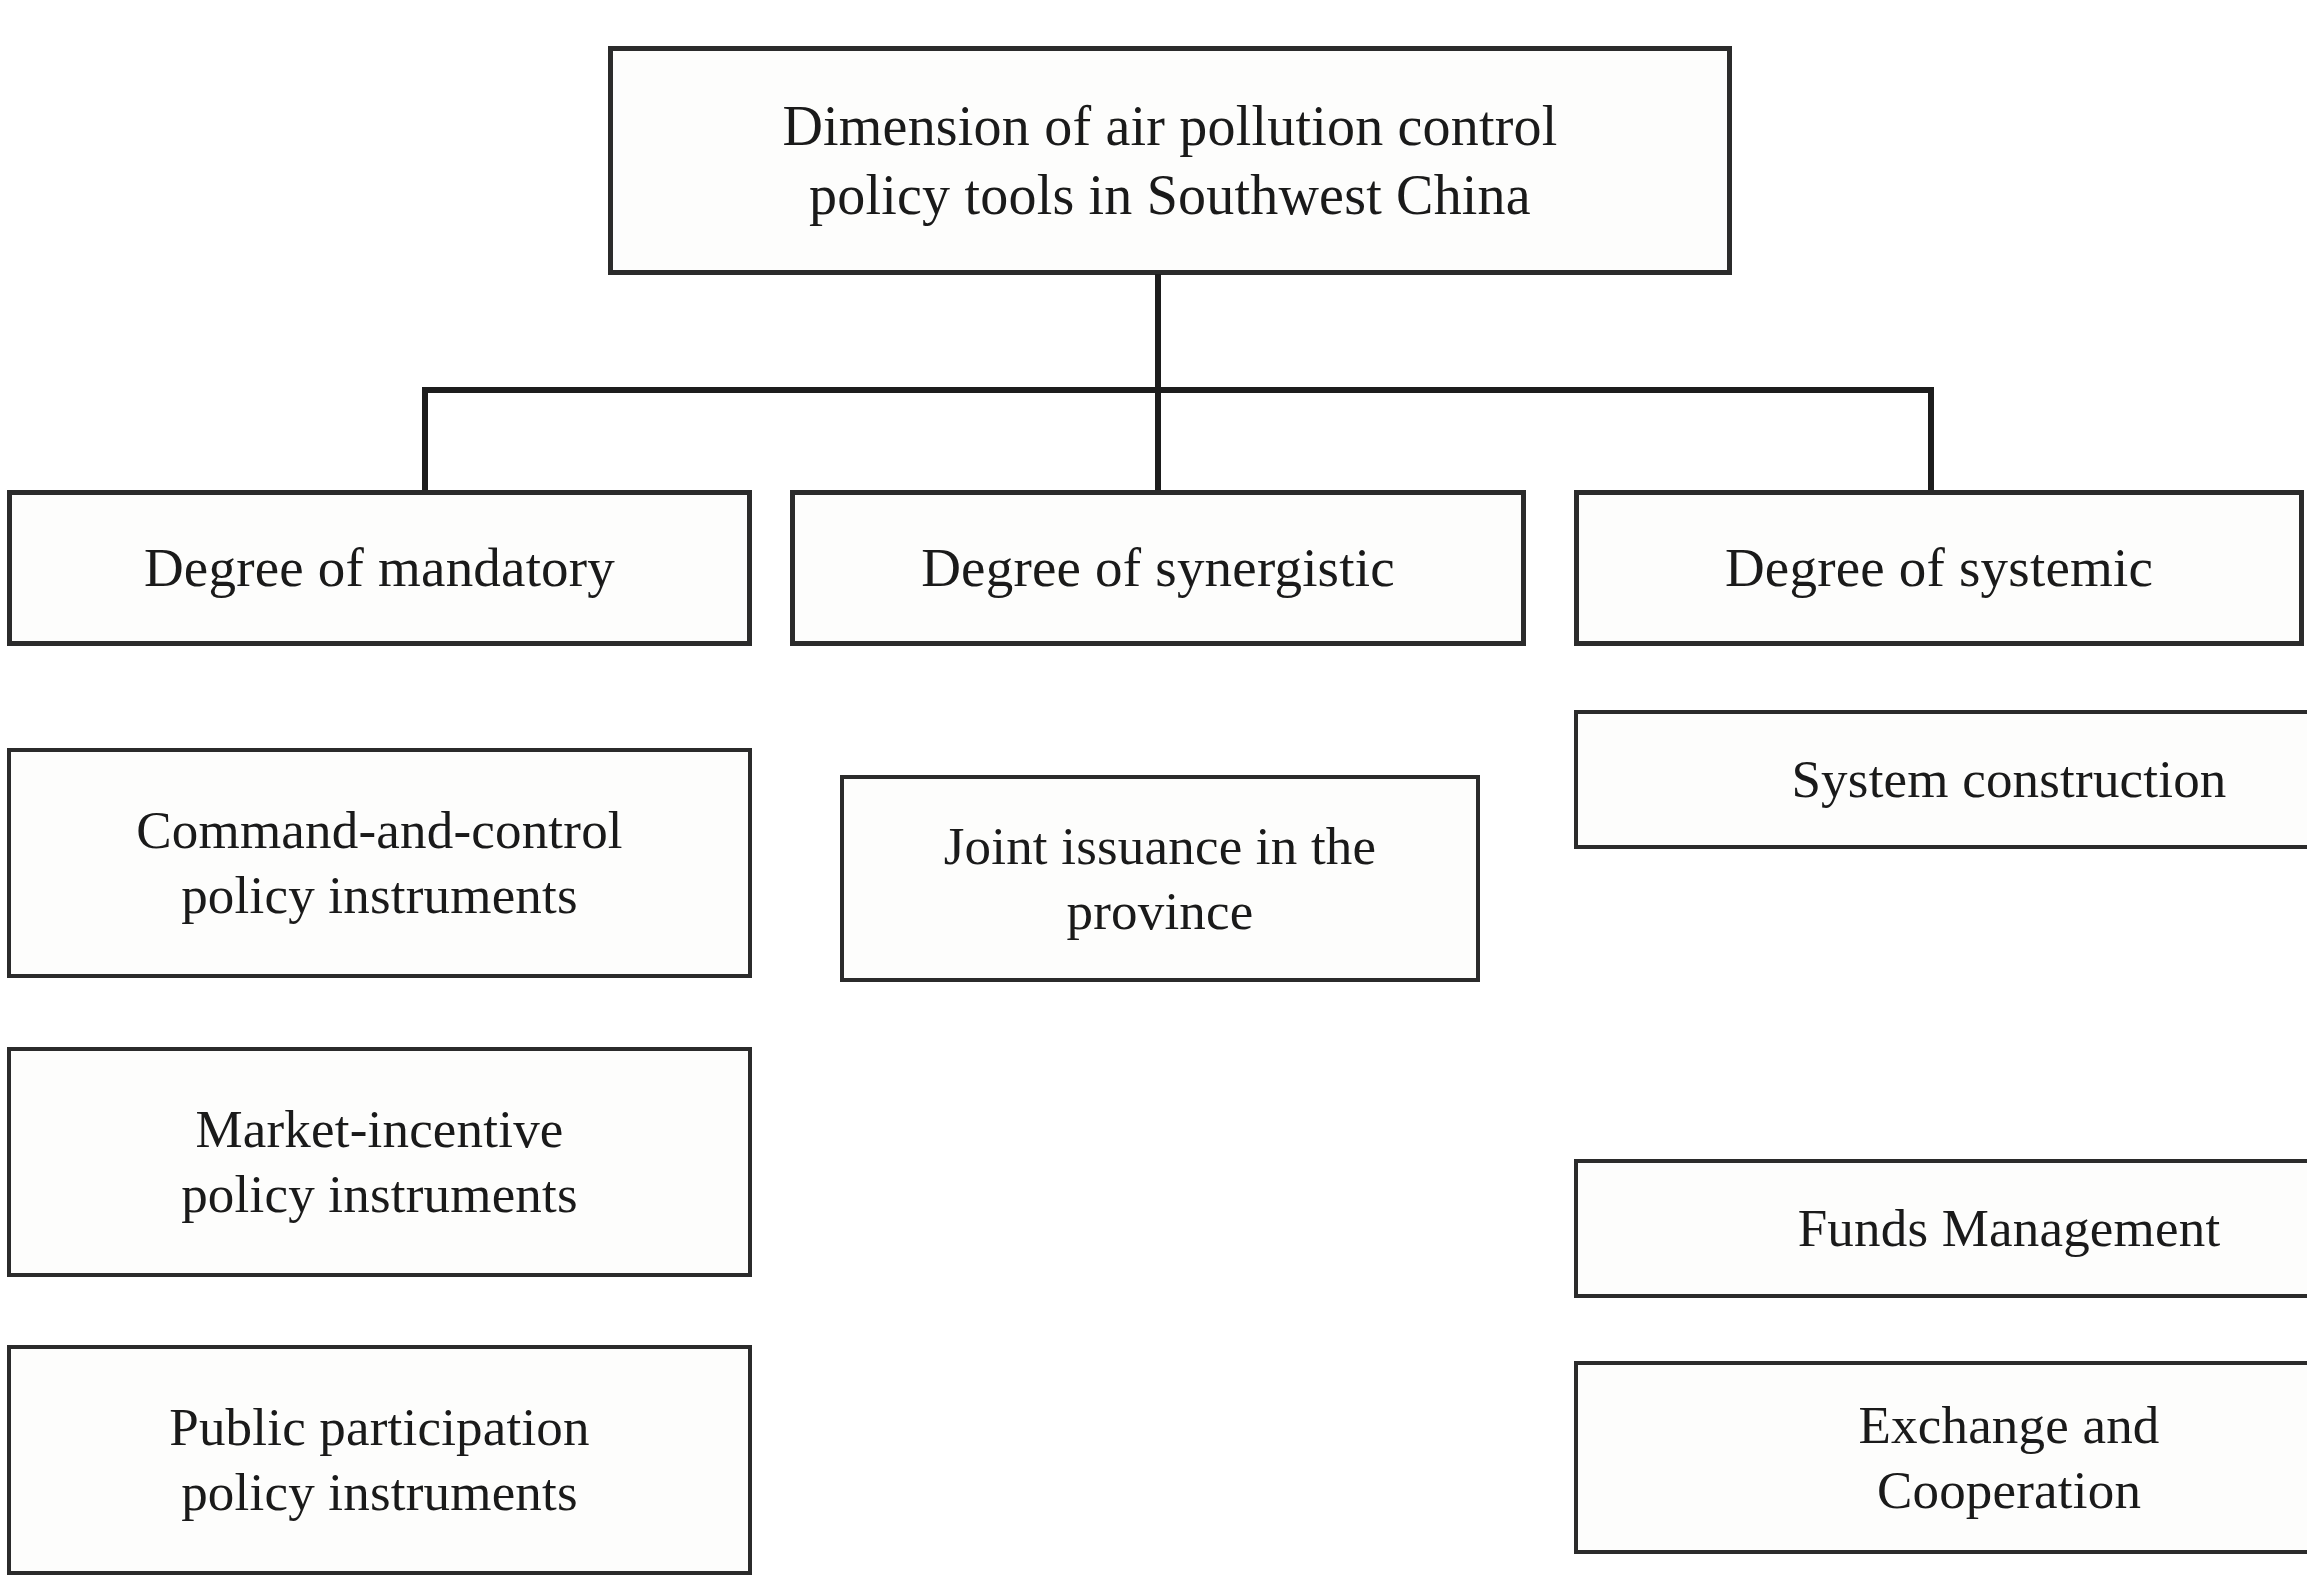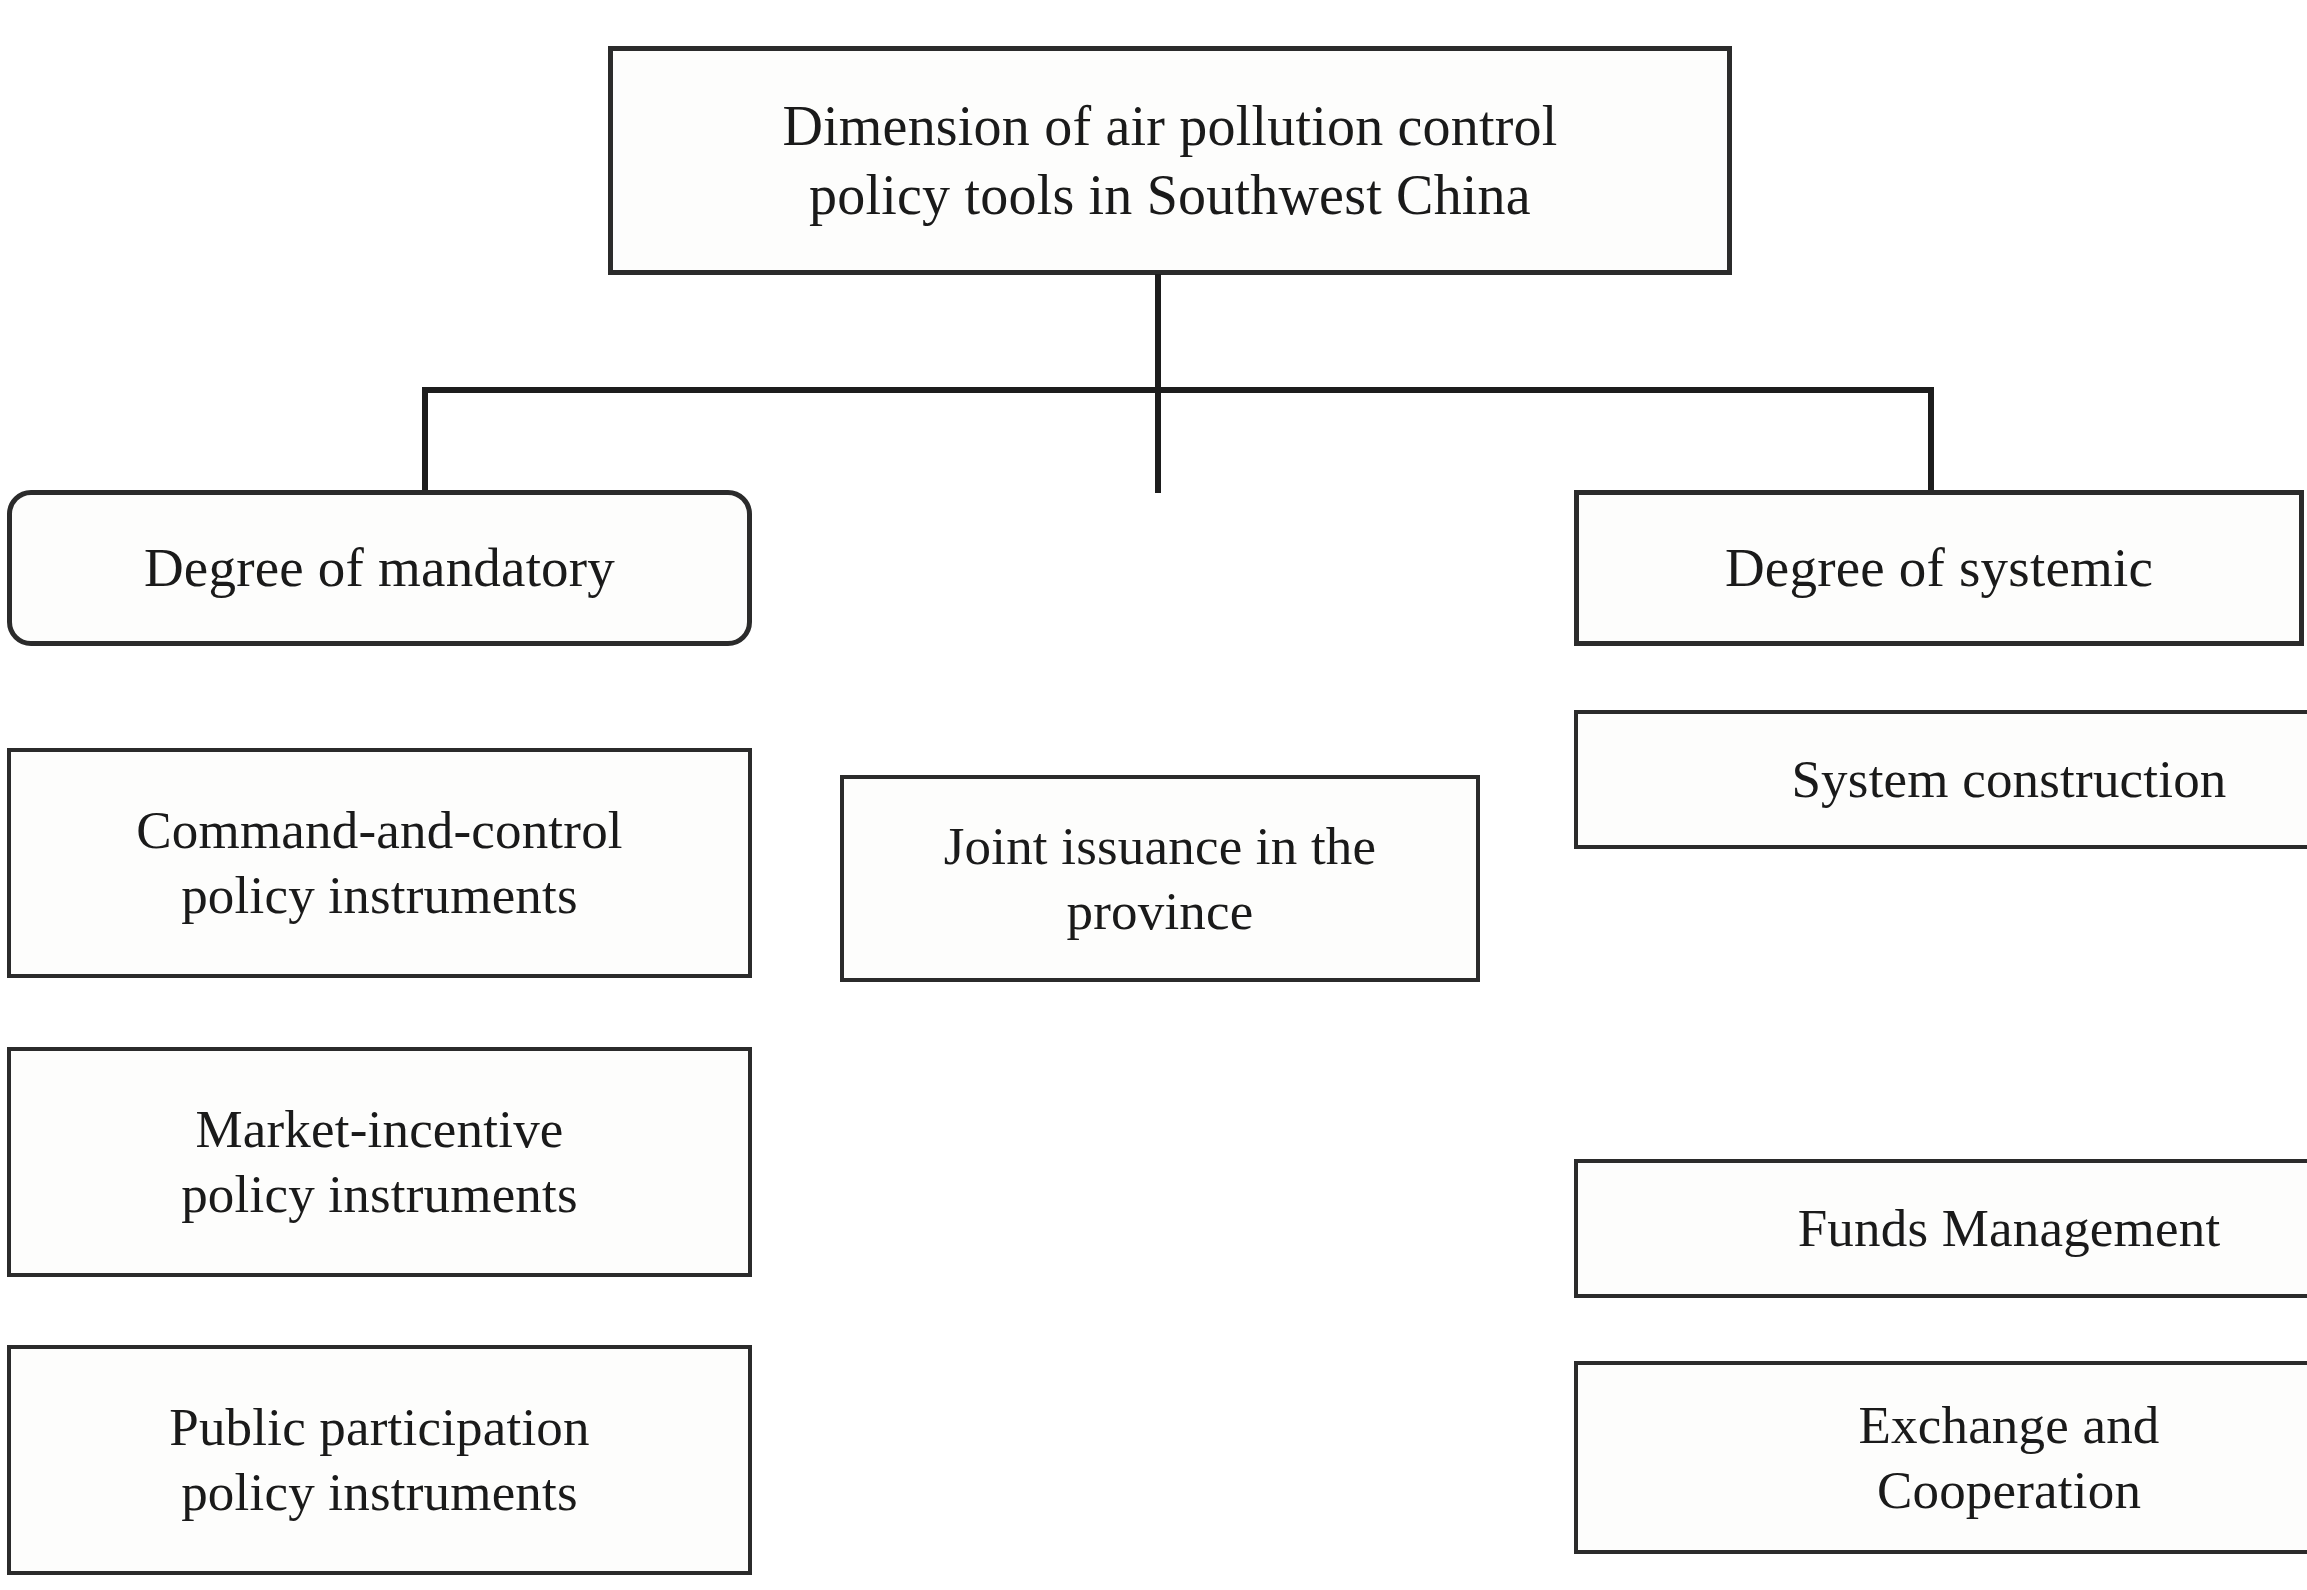--- a/index.html
+++ b/index.html
@@ -45,21 +45,21 @@
     border-width: 5.3px;
     font-size: 56px;
   }
   
   .level2 {
     top: 490px;
     height: 156px;
     font-size: 55px;
     border-width: 5.3px;
   }
-  #level2-0 { left: 7px;    width: 745px; border-radius: 24px; }
+  #level2-0 { left: 7px;    width: 745px; }
   #level2-1 { left: 790px;  width: 736px; }
   #level2-2 { left: 1574px; width: 730px; }
 
   
   .col-left {
     left: 7px;
     width: 745px;
     font-size: 53px;
     margin-top: 39px;
   }
@@ -112,20 +112,23 @@
 
   <div class="conn conn-v" id="stem-root"></div>
   <div class="conn conn-h" id="bus-main"></div>
   <div class="conn conn-v" id="drop-0"></div>
   <div class="conn conn-v" id="drop-1"></div>
   <div class="conn conn-v" id="drop-2"></div>
 
   <div class="node level2" id="level2-0">
     <span class="node-text">Degree of mandatory</span>
   </div>
+  <div class="node level2" id="level2-1">
+    <span class="node-text">Degree of synergistic</span>
+  </div>
   <div class="node level2" id="level2-2">
     <span class="node-text">Degree of systemic</span>
   </div>
 
   <div class="node col-left" id="leaf-l-0">
     <span class="node-text">Command-and-control
 policy instruments</span>
   </div>
   <div class="node col-left" id="leaf-l-1">
     <span class="node-text">Market-incentive

